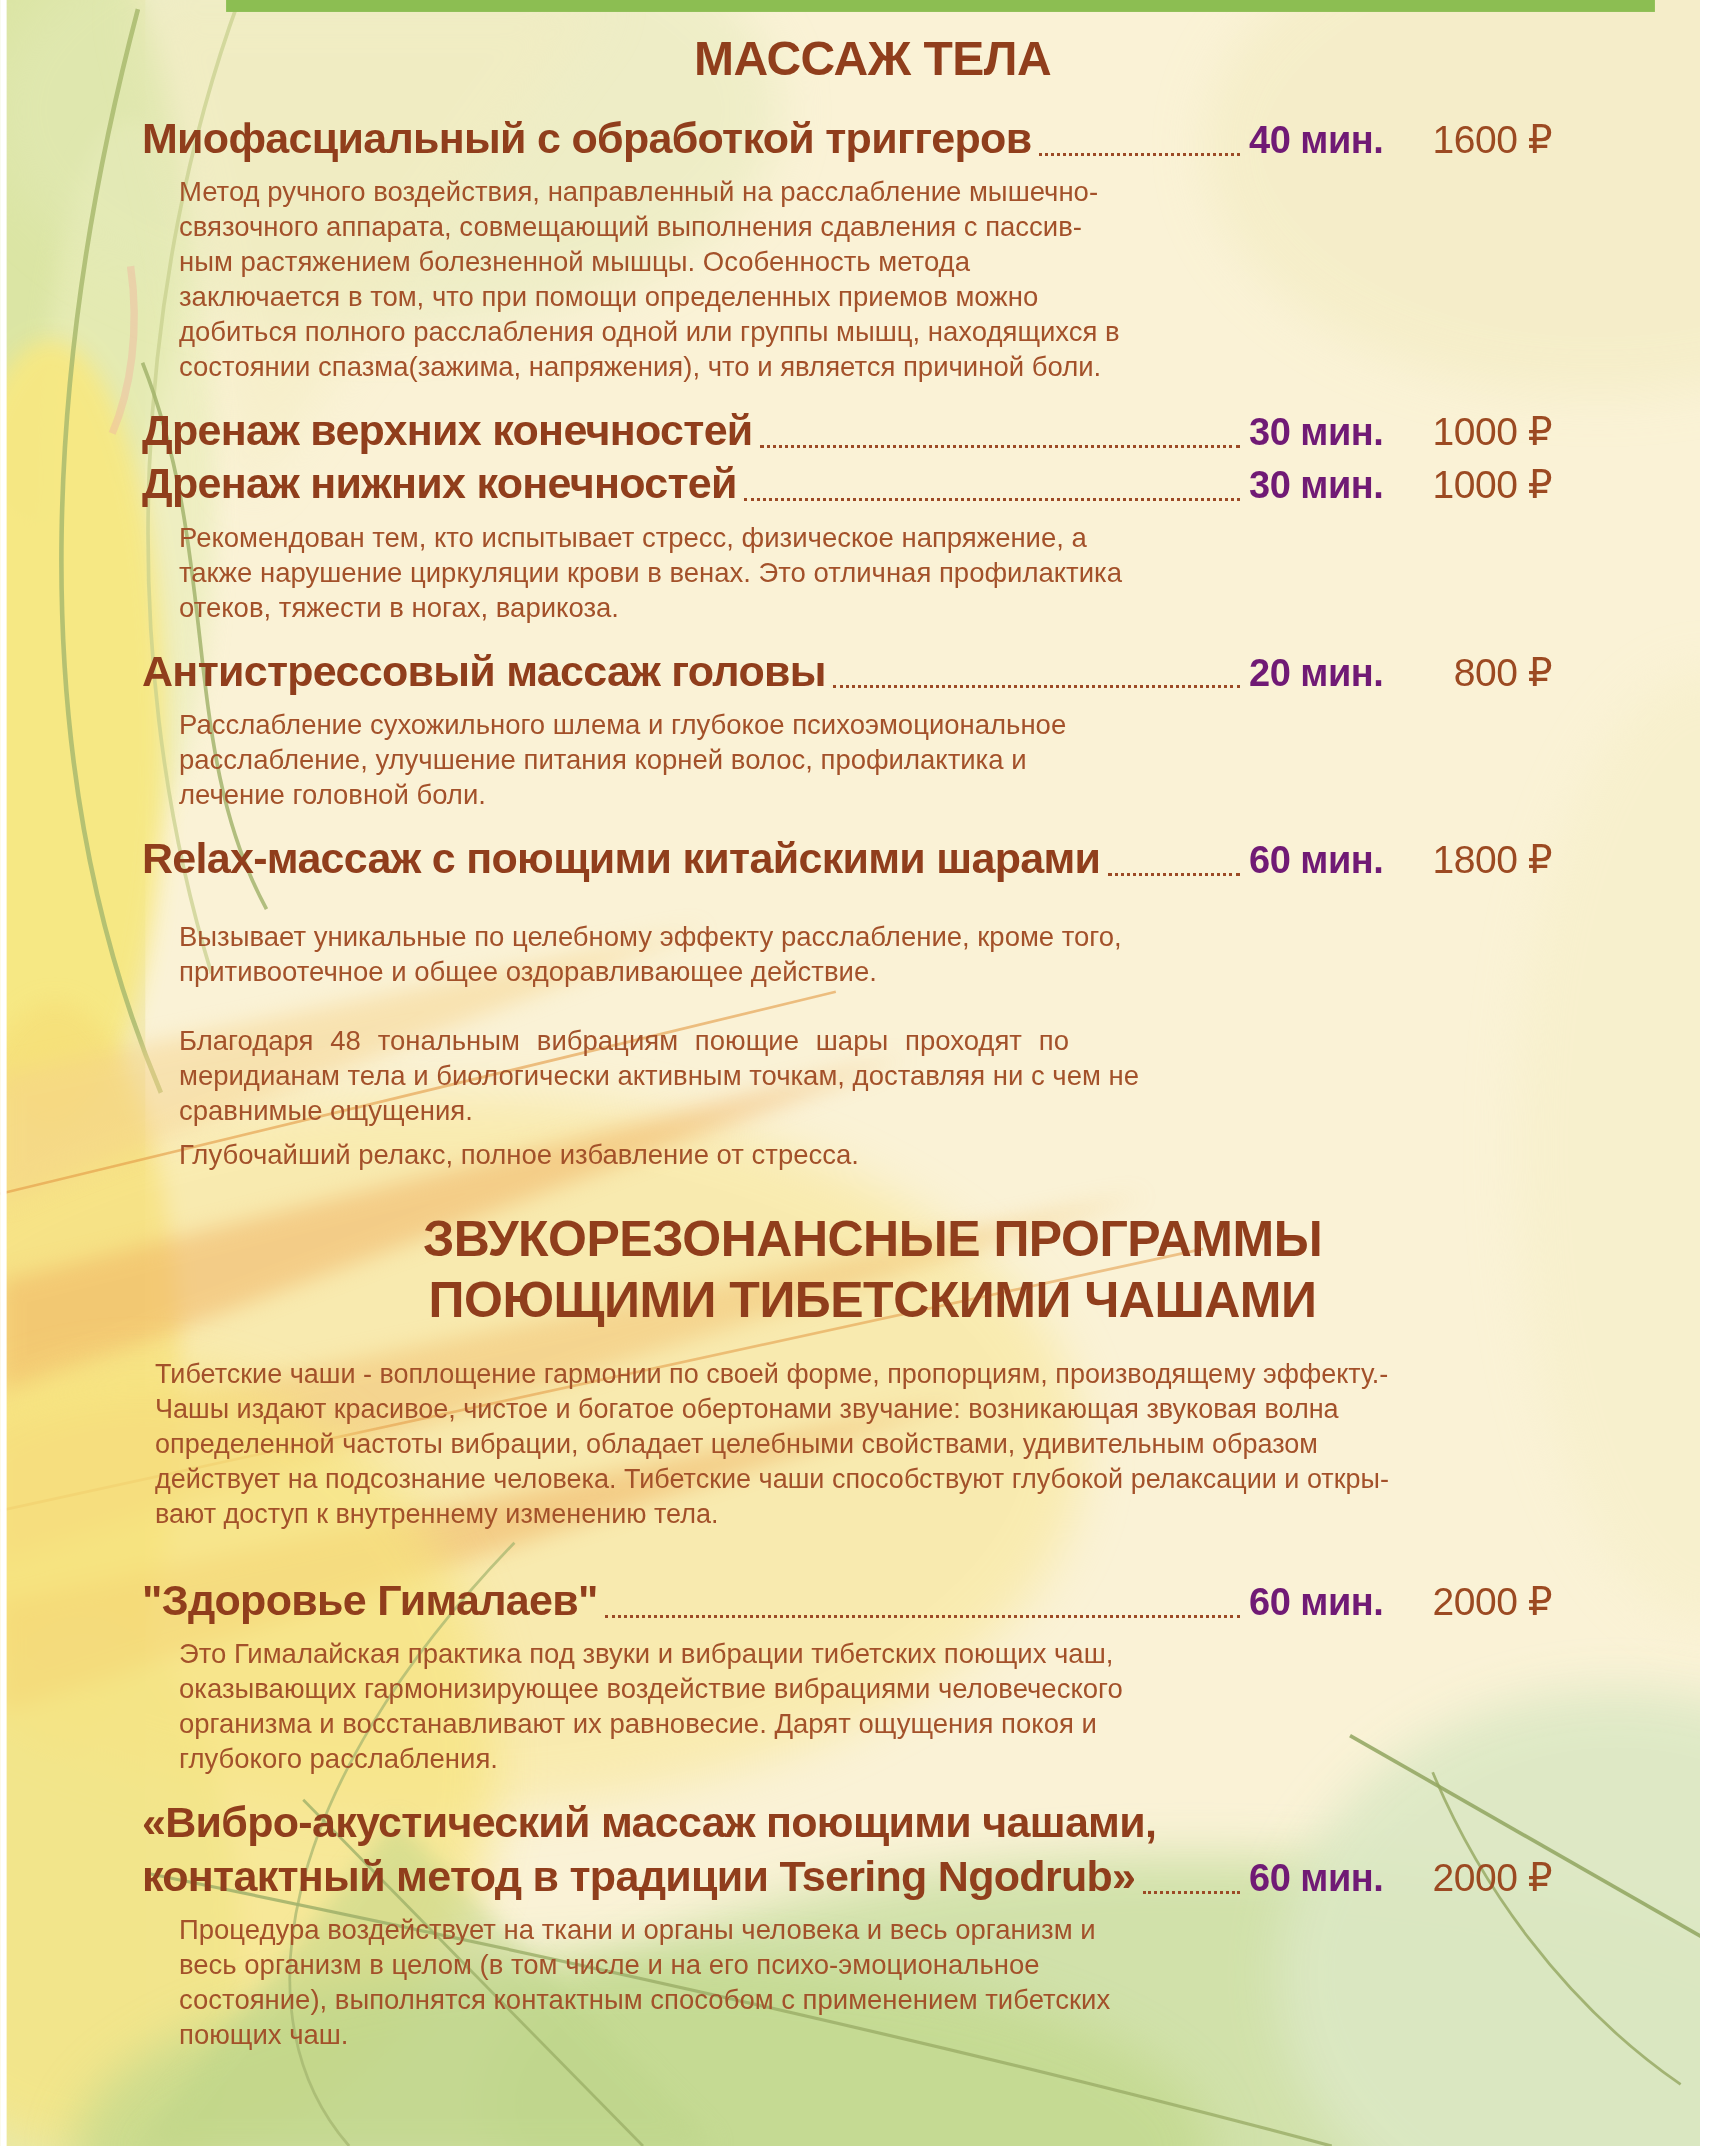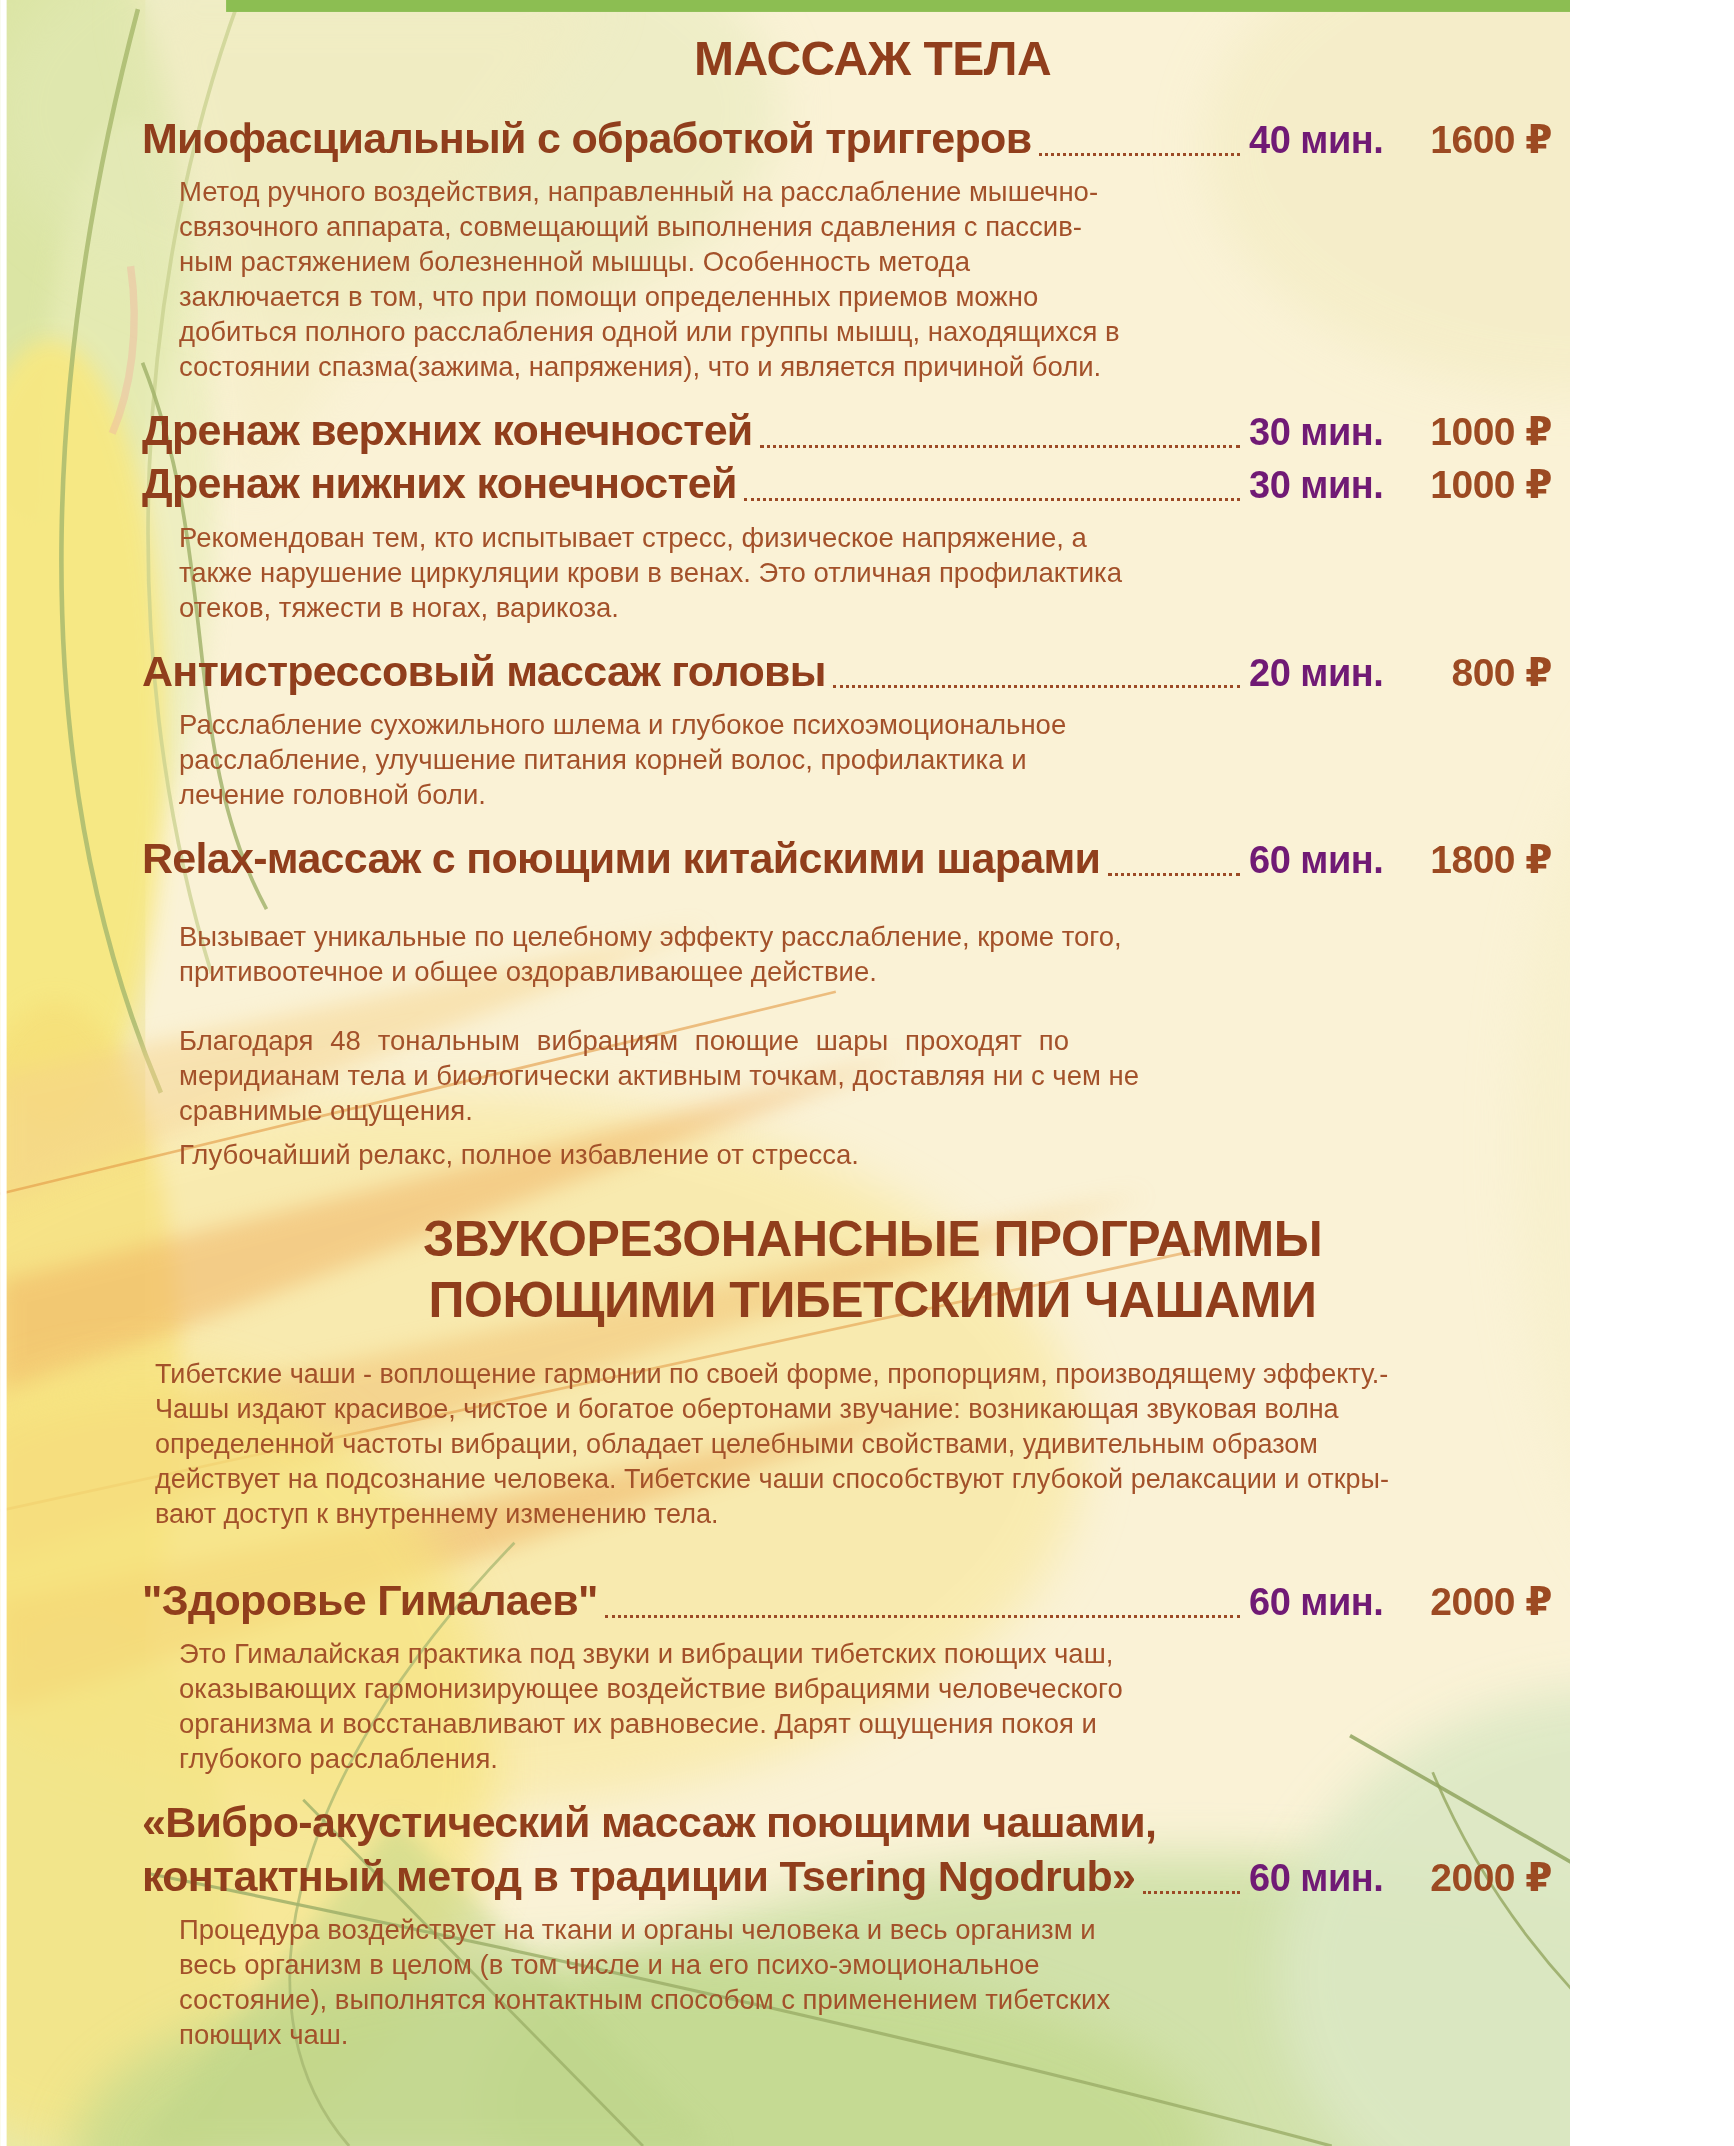--- a/index.html
+++ b/index.html
@@ -1,19 +1,19 @@
 <!DOCTYPE html>
 <html style="font-size:14.7px"><head>
 <meta charset="utf-8">
 <style>
   html,body { margin:0; padding:0; }
   body { font-family: "Liberation Sans", "DejaVu Sans", sans-serif; }
   .page {
     position: relative;
-    width: 1570px; height: 2146px;
+    width: 1700px; height: 2146px;
     overflow: hidden;
     background: #FAF2D6;
   }
   .bg { position:absolute; left:0; top:0; z-index:0; }
   .content {
     position:absolute; left:142px; top:31px; width:1410px; z-index:2;
   }
   h1.page-title {
     margin:0 0 26px 0; padding-left:51px;
     text-align:center;
@@ -32,21 +32,21 @@
     border-bottom:3.7px dotted #9C4A26;
     margin:0 9.2px 9.2px 7.3px;
     align-self:flex-end;
   }
   .svc-time {
     flex:0 0 158px; font-size:38px; font-weight:bold;
     color:#701a75; letter-spacing:-0.5px; white-space:nowrap;
   }
   .svc-price {
     flex:0 0 145px; text-align:right;
-    font-size:39px; font-weight:bold; color:#9C4A22;
+    font-size:39px; font-weight:normal; color:#9C4A22;
     letter-spacing:-0.5px; white-space:nowrap;
   }
   .desc {
     margin:9.2px 0 20px 37px;
     font-size:27.5px; line-height:35px; color:#A3512A;
     white-space:pre-line; max-width:1373px;
   }
   .desc.tight { margin-bottom:7.3px;margin-top:34px; }
   .wide-gaps { word-spacing:9.2px; }
   h2.section-title {

